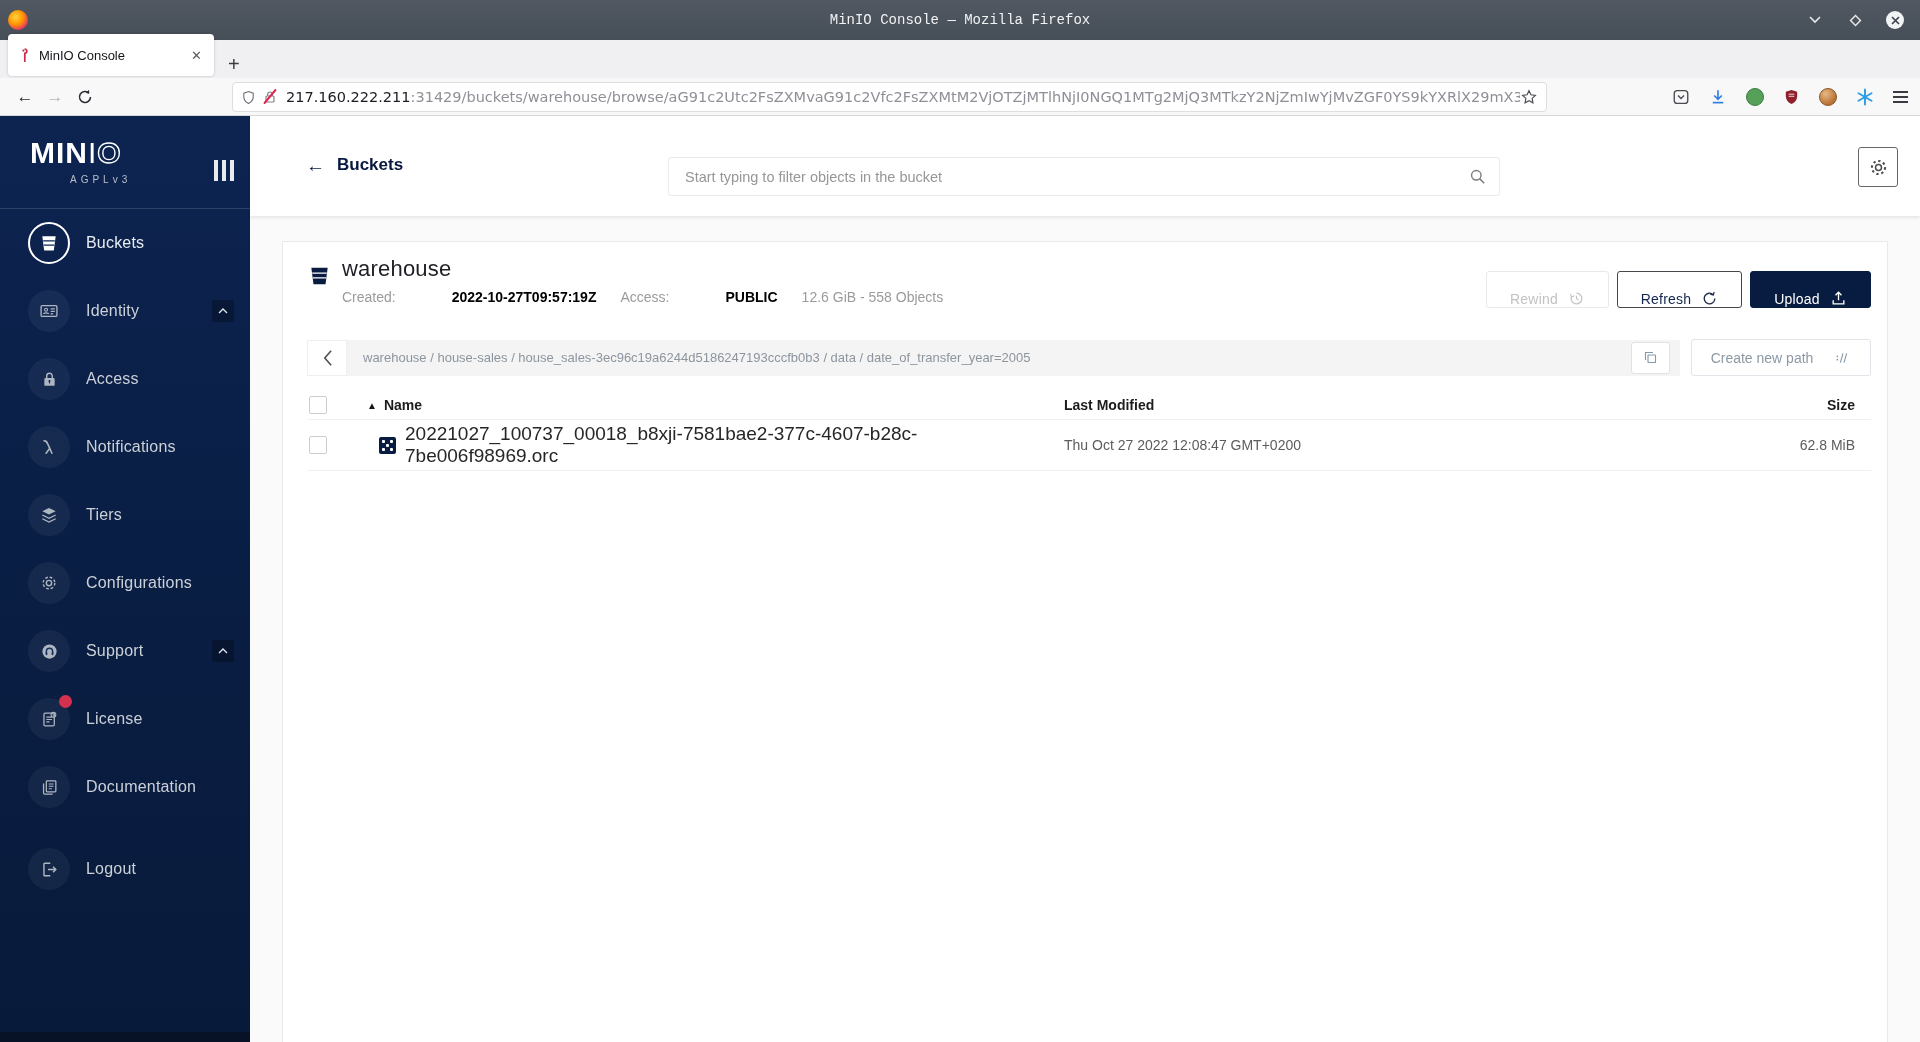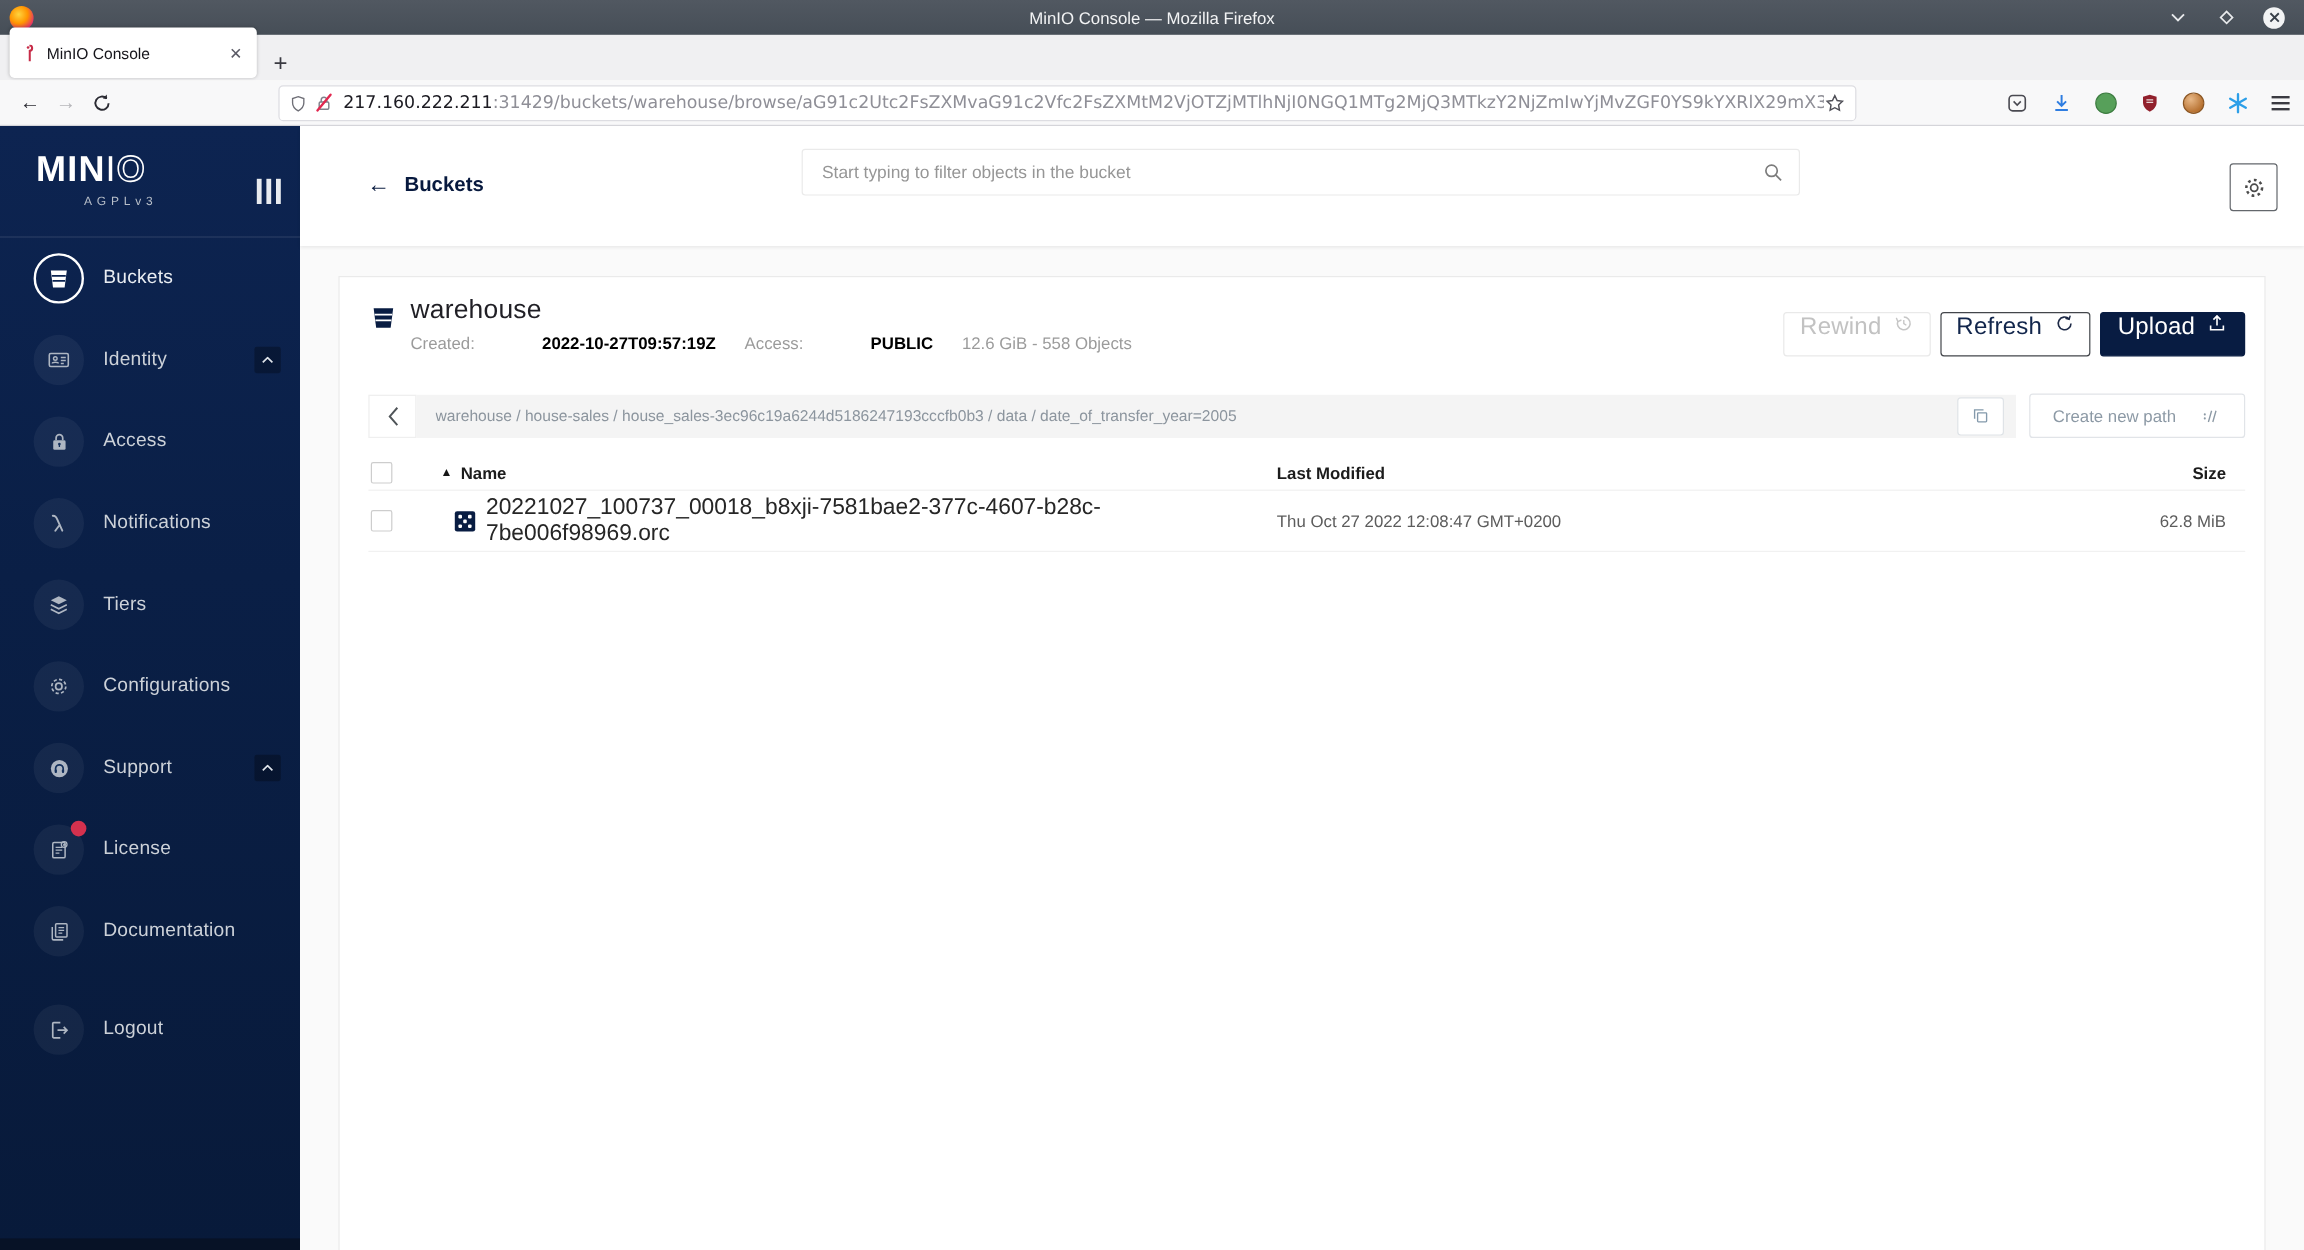--- a/index.html
+++ b/index.html
@@ -1,23 +1,23 @@
 <!DOCTYPE html>
 <html><head>
 <meta charset="utf-8">
 <style>
   * { margin:0; padding:0; box-sizing:border-box; }
   html,body { width:1920px; height:1042px; overflow:hidden; background:#fafafa;
               font-family:"Liberation Sans", sans-serif; }
   #screen { width:1920px; height:1042px; display:flex; flex-direction:column; }
 
   
-  .titlebar { height:29px; background:linear-gradient(#515861,#464e57);
+  .titlebar { height:40px; background:linear-gradient(#515861,#464e57);
               display:flex; align-items:center; position:relative;
-              font-family:Liberation Sans, sans-serif; }
+              font-family:Liberation Mono, monospace; }
   .ff-logo { width:20px; height:20px; border-radius:50%; margin-left:8px;
              background:radial-gradient(circle at 38% 35%, #ffd43e 0%, #ff9500 42%, #e3336a 75%, #b5007f 100%); }
   .win-title { position:absolute; left:0; right:0; text-align:center; color:#f2f3f4; font-size:14px; }
   .win-controls { margin-left:auto; display:flex; align-items:center; gap:22px; padding-right:16px; z-index:2; }
   .wc { width:18px; height:18px; display:flex; align-items:center; justify-content:center; color:#e8eaec; }
   .wc svg { display:block; }
   .wc.close { background:#f2f3f4; border-radius:50%; color:#39404a; }
 
   .tabbar { height:38px; background:#f0f0f2; display:flex; align-items:flex-end; padding-left:8px; }
   .tab { width:206px; height:42px; background:#fff; border-radius:4px 4px 0 0;
@@ -75,42 +75,42 @@
                  display:flex; align-items:center; justify-content:center; color:#dfe4ea; }
   .badge-dot { position:absolute; top:-3px; right:-2px; width:13px; height:13px; border-radius:50%; background:#d4314e; }
   .nav-item.logout { margin-top:14px; }
 
   
   .main { flex:1; display:flex; flex-direction:column; min-width:0; background:#fafafa; }
   .page-header { height:100px; background:#fff; box-shadow:0 2px 3px rgba(0,0,0,.08); position:relative; flex:0 0 100px; }
   .ph-back { position:absolute; left:56px; top:39px; display:flex; align-items:center; gap:12px; color:#07193e; }
   .ph-back .arrow { font-size:19px; line-height:1; }
   .ph-back .lbl { font-size:17px; font-weight:700; }
-  .ph-search { position:absolute; left:418px; top:19px; width:832px; height:39px; border:1.5px solid #eaeaea;
+  .ph-search { position:absolute; left:418px; top:41px; width:832px; height:39px; border:1.5px solid #eaeaea;
                border-radius:3px; background:#fff; display:flex; align-items:center; padding:0 12px 0 16px; }
   .ph-search input { flex:1; border:none; outline:none; font-size:14.5px; color:#333;
                      font-family:"Liberation Sans", sans-serif; background:transparent; }
   .ph-search input::placeholder { color:#969696; }
   .ph-gear { position:absolute; right:22px; top:31px; width:40px; height:40px; border:1px solid #63676c;
              border-radius:3px; background:#fff; display:flex; align-items:center; justify-content:center; color:#4c4c4c; }
 
   .content { flex:1; position:relative; }
   .card { position:absolute; left:32px; top:25px; width:1606px; bottom:-2px; background:#fff;
           border:1px solid #eaeaea; }
 
   .bucket-row { display:flex; align-items:flex-start; padding:14px 16px 0 24px; }
   .bucket-ico { color:#081c42; margin-top:8px; }
   .bucket-texts { margin-left:10px; }
   .bucket-name { font-size:22px; color:#201f25; font-weight:500; letter-spacing:.2px; }
   .bucket-meta { margin-top:7px; font-size:14px; color:#9b9b9b; display:flex; gap:10px; align-items:baseline; }
   .bucket-meta b { color:#000000; font-weight:700;margin-left:48px; }
   .meta-group { display:flex; gap:8px; }
   .meta-usage { margin-left:14px; }
   .bucket-actions { margin-left:auto; display:flex; gap:8px; margin-top:15px; }
-  .btn { height:37px; border-radius:3px; font-size:20px; display:flex; align-items:flex-start;
+  .btn { height:37px; border-radius:3px; font-size:14px; display:flex; align-items:flex-end;
          justify-content:center; gap:10px; background:#fff; letter-spacing:.2px; }
   .btn-rewind { width:123px; border:1px solid #e9e9e9; color:#c2c2c2; }
   .btn-refresh { width:125px; border:1px solid #43464b; color:#12264c; }
   .btn-upload { width:121px; border:1px solid #081c42; background:#081c42; color:#fff; }
 
   .crumb-row { display:flex; align-items:center; margin:31px 16px 0 24px; }
   .crumb-bar { flex:1; height:36px; background:#f4f4f4; display:flex; align-items:center; position:relative; }
   .crumb-back { width:40px; height:36px; background:#fff; border:1px solid #efefef;
                 display:flex; align-items:center; justify-content:center; color:#4f5458; }
   .crumb-path { margin-left:16px; font-size:13px; color:#8c959e; white-space:nowrap; overflow:hidden; padding-right:60px; }

